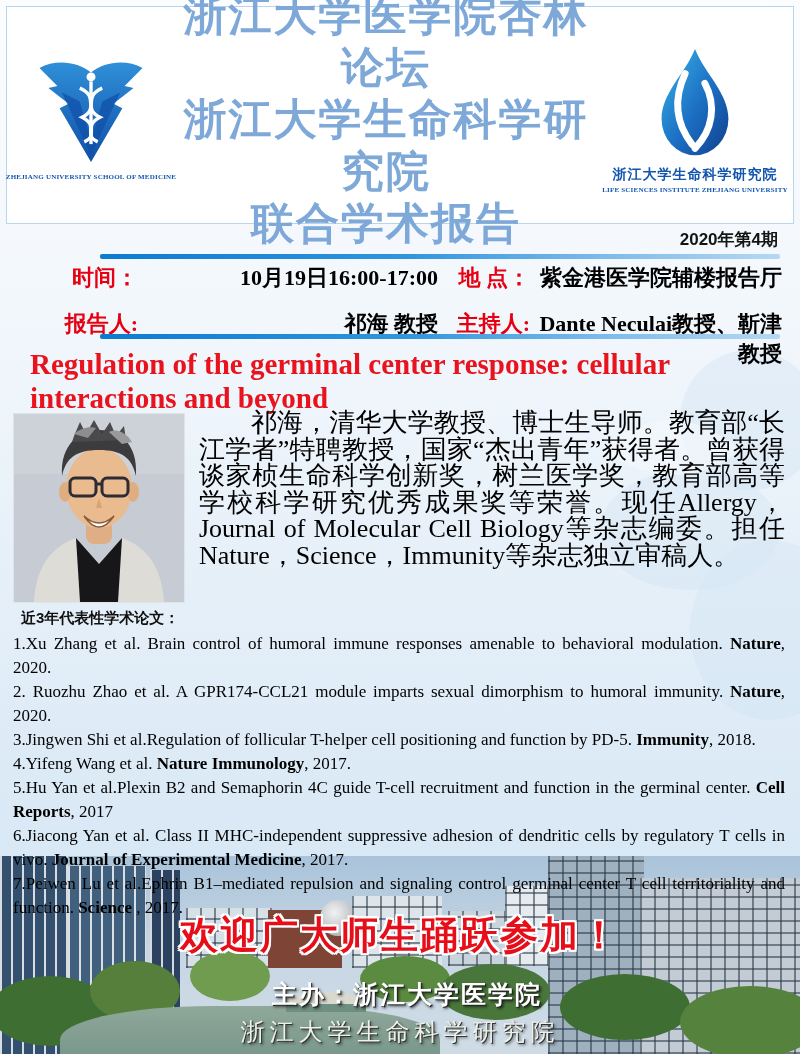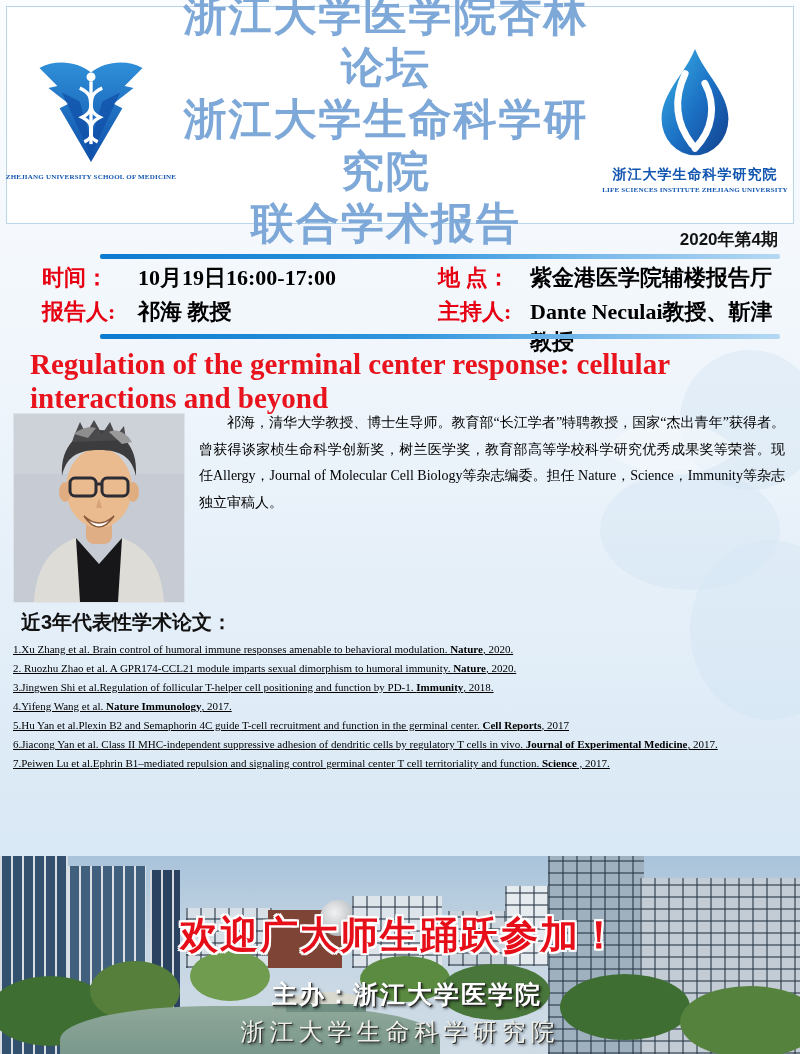--- a/index.html
+++ b/index.html
@@ -18,34 +18,34 @@
     font-weight:bold;font-size:43px;line-height:52px;letter-spacing:2px;padding-top:8px;}
   
   .issue{position:absolute;top:228px;right:22px;font-family:"Liberation Sans","DejaVu Sans",sans-serif;
     font-weight:600;font-size:17px;color:#141414;}
   .blue-line{position:absolute;left:100px;right:20px;height:5px;border-radius:2px;
     background:linear-gradient(90deg,#0c7bd0 0%,#2f95dd 45%,#7fbceb 75%,#b5d8f2 100%);}
   .line-top{top:254px;}
   .line-bottom{top:334px;}
   
   .info{position:absolute;top:263px;left:42px;right:18px;display:grid;
-    grid-template-columns:96px 300px 92px auto;row-gap:4px;font-size:22px;line-height:30px;}
+    grid-template-columns:96px 300px 92px auto;row-gap:16px;font-size:22px;line-height:30px;text-align:right;}
   .info .lbl{color:#e60012;font-weight:bold;}
   .info .val{color:#000;font-weight:bold;}
   
   .talk-title{position:absolute;top:347px;left:30px;right:30px;color:#e8131c;
     font-weight:bold;font-size:29px;line-height:34px;}
   
   .content{position:absolute;top:410px;left:13px;right:15px;z-index:2;}
   .portrait{float:left;width:172px;height:190px;margin:3px 14px 6px 0;background:#c9ced6;
     border:1px solid #dfe4ea;box-sizing:border-box;overflow:hidden;}
-  .bio p{margin:0;text-align:justify;text-indent:2em;font-size:14px;line-height:26.5px;color:#000;}
+  .bio p{margin:0;text-align:justify;text-indent:2em;font-size:26px;line-height:26.5px;color:#000;}
   .pub-heading{clear:both;margin:6px 0 4px 8px;font-family:"Liberation Sans","DejaVu Sans",sans-serif;
-    font-weight:bold;font-size:20px;color:#111;}
-  .pub-list{font-size:11px;line-height:19px;color:#000;text-decoration:underline;}
+    font-weight:bold;font-size:15px;color:#111;}
+  .pub-list{font-size:17px;line-height:24px;color:#000;}
   .pub-item{text-align:justify;}
   .pub-item b{font-weight:bold;}
   
   .campus{position:absolute;left:0;top:856px;width:800px;height:198px;z-index:1;
     background:linear-gradient(180deg,#a9c3da 0%,#c6d6e3 45%,#cfdce6 100%);overflow:hidden;}
   .b{position:absolute;}
   .win-v{background-image:repeating-linear-gradient(90deg,rgba(255,255,255,.8) 0 2px,transparent 2px 11px);}
   .win-g{background-image:repeating-linear-gradient(0deg,rgba(40,55,70,.55) 0 2px,transparent 2px 12px),
     repeating-linear-gradient(90deg,rgba(40,55,70,.55) 0 2px,transparent 2px 14px);}
   .tree{position:absolute;border-radius:50%;}
@@ -166,21 +166,21 @@
         <path d="M70,102 Q85,116 100,102 Q85,124 70,102 Z" fill="#fff" stroke="#8a5a3a" stroke-width="1.5"></path>
       </svg>
     </div>
     <div class="bio">
       <p>祁海，清华大学教授、博士生导师。教育部“长江学者”特聘教授，国家“杰出青年”获得者。曾获得谈家桢生命科学创新奖，树兰医学奖，教育部高等学校科学研究优秀成果奖等荣誉。现任Allergy，Journal of Molecular Cell Biology等杂志编委。担任 Nature，Science，Immunity等杂志独立审稿人。</p>
     </div>
     <div class="pub-heading">近3年代表性学术论文：</div>
     <div class="pub-list">
         <div class="pub-item"><span>1.Xu Zhang et al. Brain control of humoral immune responses amenable to behavioral modulation. </span><b>Nature</b><span>, 2020.</span></div>
         <div class="pub-item"><span>2. Ruozhu Zhao et al. A GPR174-CCL21 module imparts sexual dimorphism to humoral immunity. </span><b>Nature</b><span>, 2020.</span></div>
-        <div class="pub-item"><span>3.Jingwen Shi et al.Regulation of follicular T-helper cell positioning and function by PD-1. </span><b>Immunity</b><span>,  2018.</span></div>
+        <div class="pub-item"><span>3.Jingwen Shi et al.Regulation of follicular T-helper cell positioning and function by PD-5. </span><b>Immunity</b><span>,  2018.</span></div>
         <div class="pub-item"><span>4.Yifeng Wang et al. </span><b>Nature Immunology</b><span>, 2017.</span></div>
         <div class="pub-item"><span>5.Hu Yan et al.Plexin B2 and Semaphorin 4C guide T-cell recruitment and function in the germinal center. </span><b>Cell Reports</b><span>, 2017</span></div>
         <div class="pub-item"><span>6.Jiacong Yan et al. Class II MHC-independent suppressive adhesion of dendritic cells by regulatory T cells in vivo. </span><b>Journal of Experimental Medicine</b><span>, 2017.</span></div>
         <div class="pub-item"><span>7.Peiwen Lu et al.Ephrin B1–mediated repulsion and signaling control germinal center T cell territoriality and function. </span><b>Science</b><span> , 2017.</span></div>
       </div>
   </div>
 
   <div class="campus">
     <div class="b win-v" style="left:0;top:0;width:68px;height:198px;background-color:#33506e;"></div>
     <div class="b win-v" style="left:68px;top:10px;width:78px;height:188px;background-color:#41607e;"></div>

